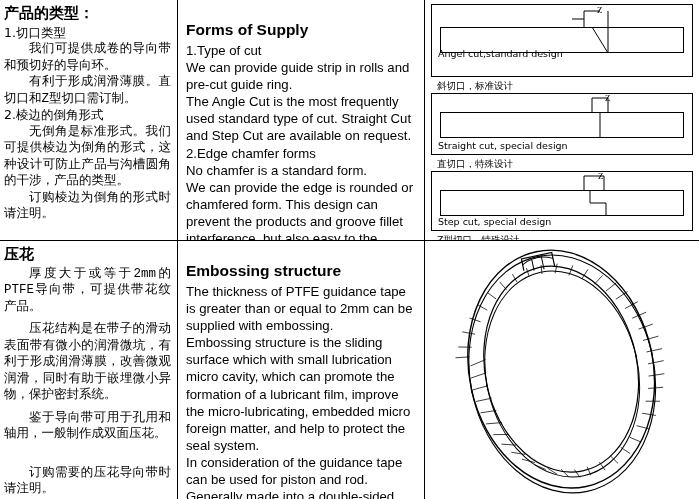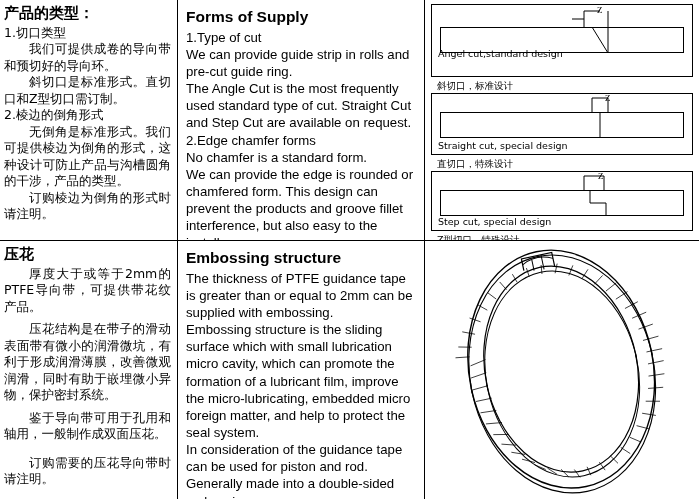--- a/index.html
+++ b/index.html
@@ -43,27 +43,27 @@
     margin: 0 0 2px 0;
     font-family: "DejaVu Sans", sans-serif;
   }
   .cn-p {
     font-size: 12.5px;
     line-height: 1.32;
     margin: 0;
     font-family: "DejaVu Sans", sans-serif;
     text-align: justify;
   }
-  .cn-indent { text-indent: 2em; }
+  .cn-indent { text-indent: 2em; font-family: Liberation Mono, monospace; }
 
   .en-title {
     font-size: 15.5px;
     font-weight: bold;
     line-height: 1.2;
-    margin: 4px 0 2px 0;
+    margin: 17px 0 2px 0;
   }
   .en-p {
     font-size: 13.2px;
     line-height: 1.30;
     margin: 0;
   }
 
   
   .fig-stack {
     padding: 4px 6px 0 6px;
@@ -110,21 +110,21 @@
 <body>
 
 <div class="page">
 
   <div class="row row-top">
 
     <div class="cell col-cn">
       <div class="cn-title">产品的类型：</div>
       <div class="cn-p">1.切口类型</div>
       <div class="cn-p cn-indent">我们可提供成卷的导向带和预切好的导向环。</div>
-      <div class="cn-p cn-indent">斜切口是标准形式。直切口和Z型切口需订制。</div>
+      <div class="cn-p cn-indent">有利于形成润滑薄膜。直切口和Z型切口需订制。</div>
       <div class="cn-p">2.棱边的倒角形式</div>
       <div class="cn-p cn-indent">无倒角是标准形式。我们可提供棱边为倒角的形式，这种设计可防止产品与沟槽圆角的干涉，产品的类型。</div>
       <div class="cn-p cn-indent">订购棱边为倒角的形式时请注明。</div>
     </div>
 
     <div class="cell col-en">
       <div class="en-title">Forms of Supply</div>
       <div class="en-p">1.Type of cut</div>
       <div class="en-p">We can provide guide strip in rolls and pre-cut guide ring.</div>
       <div class="en-p">The Angle Cut is the most frequently used standard type of cut. Straight Cut and Step Cut are available on request.</div>
@@ -181,21 +181,21 @@
     </div>
   </div>
 
   <div class="row row-bottom">
 
     <div class="cell col-cn">
       <div class="cn-title">压花</div>
       <div class="cn-p cn-indent">厚度大于或等于2mm的PTFE导向带，可提供带花纹产品。</div>
       <div class="cn-p cn-indent" style="margin-top:6px;">压花结构是在带子的滑动表面带有微小的润滑微坑，有利于形成润滑薄膜，改善微观润滑，同时有助于嵌埋微小异物，保护密封系统。</div>
       <div class="cn-p cn-indent" style="margin-top:6px;">鉴于导向带可用于孔用和轴用，一般制作成双面压花。</div>
-      <div class="cn-p cn-indent" style="margin-top:12px;">订购需要的压花导向带时请注明。</div>
+      <div class="cn-p cn-indent" style="margin-top:22px;">订购需要的压花导向带时请注明。</div>
     </div>
 
     <div class="cell col-en">
       <div class="en-title">Embossing structure</div>
       <div class="en-p">The thickness of PTFE guidance tape is greater than or equal to 2mm can be supplied with embossing.</div>
       <div class="en-p">Embossing structure is the sliding surface which with small lubrication micro cavity, which can promote the formation of a lubricant film, improve the micro-lubricating, embedded micro foreign matter, and help to protect the seal system.</div>
       <div class="en-p">In consideration of the guidance tape can be used for piston and rod. Generally made into a double-sided embossing.</div>
     </div>
 
     <div class="cell col-fig">

